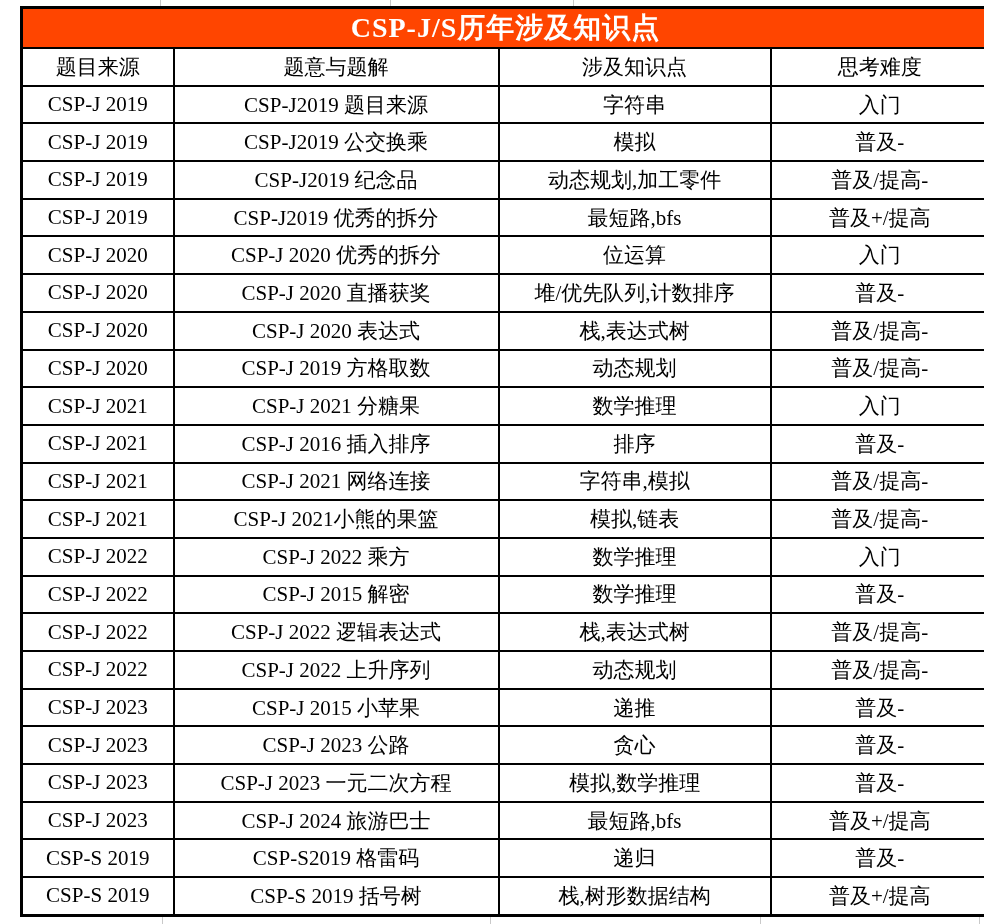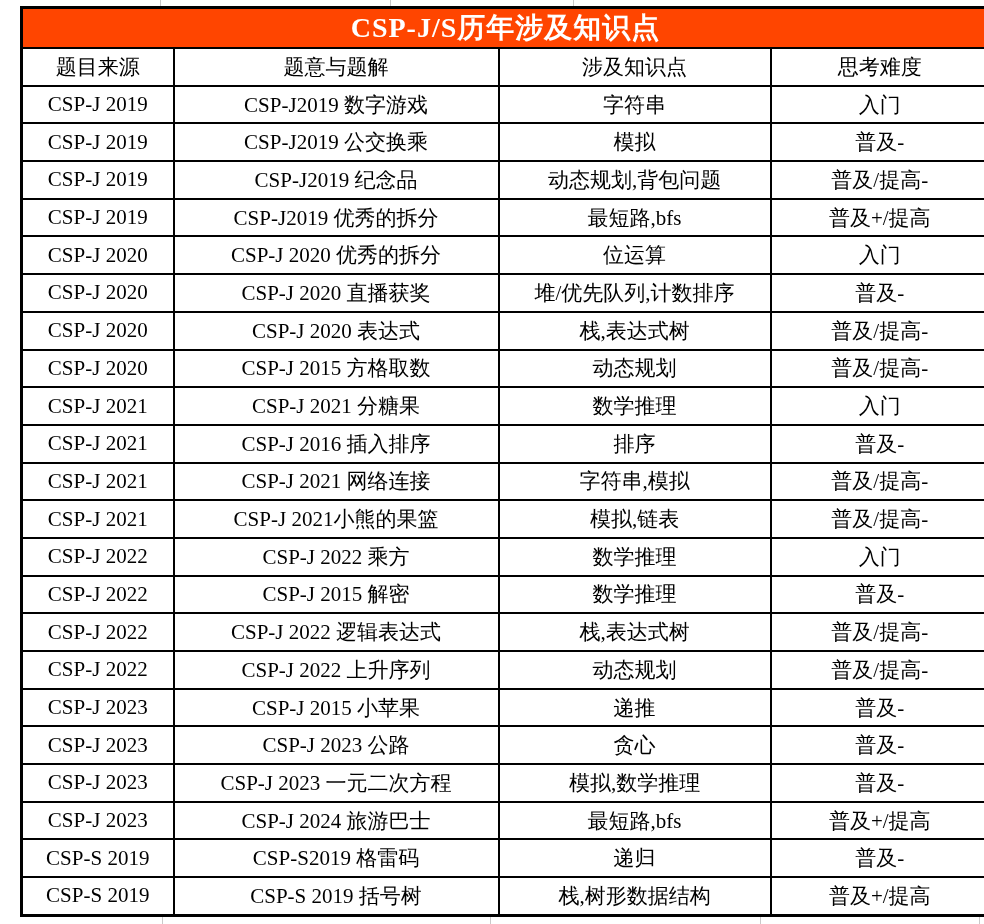--- a/index.html
+++ b/index.html
@@ -77,34 +77,34 @@
     <tr>
       <th>题目来源</th>
       <th>题意与题解</th>
       <th>涉及知识点</th>
       <th>思考难度</th>
     </tr>
   </thead>
   <tbody>
       <tr>
         <td>CSP-J 2019</td>
-        <td>CSP-J2019 数字游戏</td>
+        <td>CSP-J2019 题目来源</td>
         <td>字符串</td>
         <td>入门</td>
       </tr>
       <tr>
         <td>CSP-J 2019</td>
         <td>CSP-J2019 公交换乘</td>
         <td>模拟</td>
         <td>普及-</td>
       </tr>
       <tr>
         <td>CSP-J 2019</td>
         <td>CSP-J2019 纪念品</td>
-        <td>动态规划,背包问题</td>
+        <td>动态规划,加工零件</td>
         <td>普及/提高-</td>
       </tr>
       <tr>
         <td>CSP-J 2019</td>
         <td>CSP-J2019 优秀的拆分</td>
         <td>最短路,bfs</td>
         <td>普及+/提高</td>
       </tr>
       <tr>
         <td>CSP-J 2020</td>
@@ -119,21 +119,21 @@
         <td>普及-</td>
       </tr>
       <tr>
         <td>CSP-J 2020</td>
         <td>CSP-J 2020 表达式</td>
         <td>栈,表达式树</td>
         <td>普及/提高-</td>
       </tr>
       <tr>
         <td>CSP-J 2020</td>
-        <td>CSP-J 2015 方格取数</td>
+        <td>CSP-J 2019 方格取数</td>
         <td>动态规划</td>
         <td>普及/提高-</td>
       </tr>
       <tr>
         <td>CSP-J 2021</td>
         <td>CSP-J 2021 分糖果</td>
         <td>数学推理</td>
         <td>入门</td>
       </tr>
       <tr>

